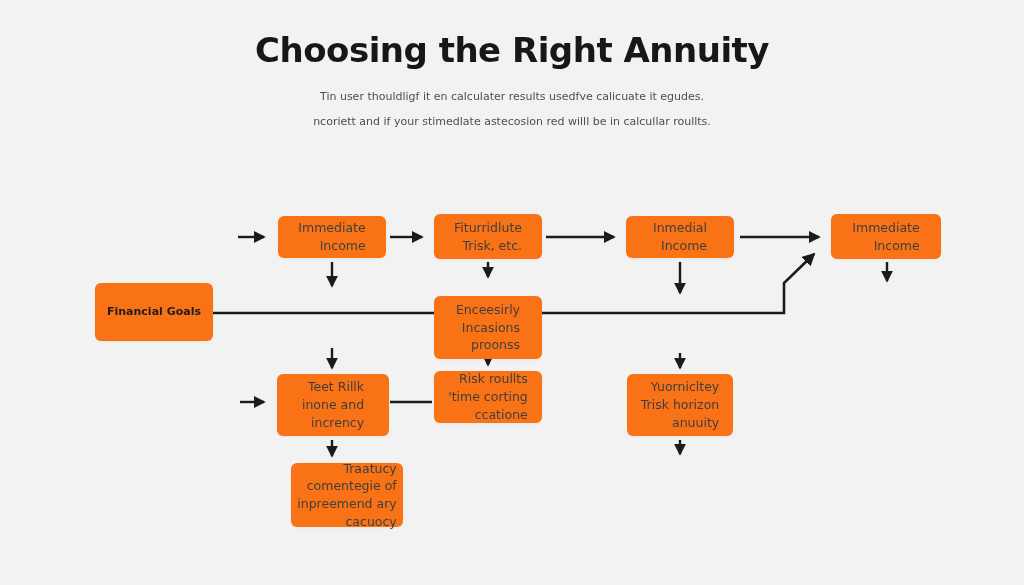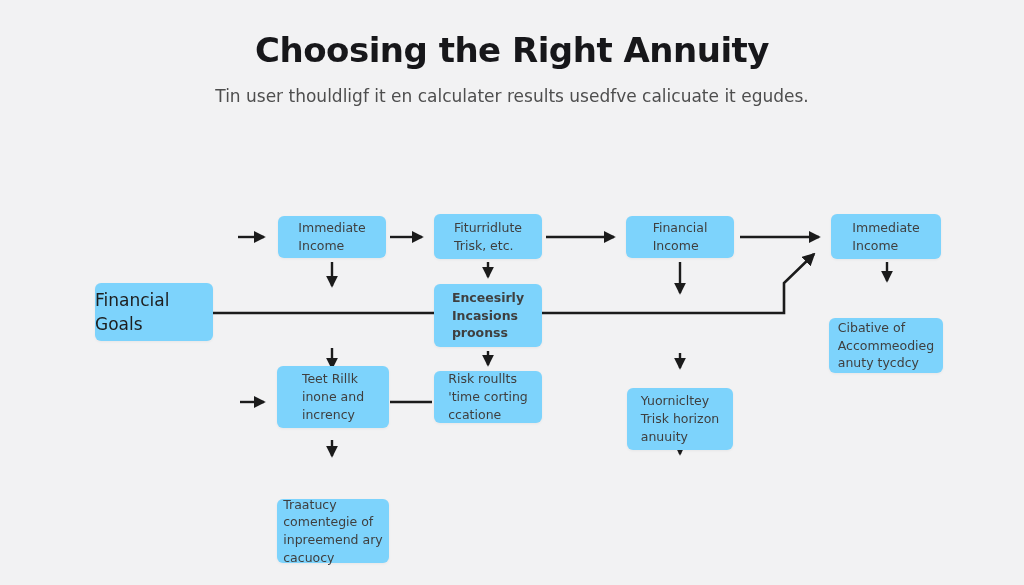--- a/index.html
+++ b/index.html
@@ -16,53 +16,54 @@
   .title{
     margin:0;
     font-size:34px;
     font-weight:800;
     letter-spacing:-0.5px;
     color:#17171a;
     font-family:"DejaVu Sans","Liberation Sans",sans-serif;
   }
   .subtitle{
     margin:14px 0 0 0;
-    font-size:17px;
+    font-size:11px;
     line-height:25px;
     color:#4e4e4e;
   }
   .subtitle div{margin:0;}
   .flow-svg{position:absolute;left:0;top:0;}
   .box{
     position:absolute;
-    background:#7dd3fc;
+    background:#f97316;
     border-radius:6px;
     box-shadow:0 1px 3px rgba(0,0,0,0.05);
     display:flex;align-items:center;justify-content:center;
-    text-align:left;
+    text-align:right;
     color:#3f3f3f;
     font-size:12.5px;
     line-height:1.42;
     white-space:pre-line;
   }
   .box--root{
-    font-size:17px;
-    font-weight:400;
+    font-size:11px;
+    font-weight:700;
     color:#1d1d1d;
   }
 </style>
 </head>
 <body>
 
 <div class="stage">
 
   <div class="header">
     <h1 class="title">Choosing the Right Annuity</h1>
     <div class="subtitle">
       <div>Tin user thouldligf it en calculater results usedfve calicuate it egudes.</div>
+      <div>ncoriett and if your stimedlate astecosion red willl be in calcullar roullts.</div>
     </div>
   </div>
 
   <svg class="flow-svg" width="1024" height="585" viewBox="0 0 1024 585">
     <defs>
       <marker id="ah" viewBox="0 0 10 10" refX="8.5" refY="5" markerWidth="5" markerHeight="5" orient="auto-start-reverse">
         <path d="M0,0 L10,5 L0,10 z" fill="#1b1b1b"></path>
       </marker>
     </defs>
     <g stroke="#1b1b1b" stroke-width="2.4" fill="none">
@@ -89,40 +90,37 @@
       <path stroke-width="2.6" d="M213 313 L784 313 L784 283 L814 254" marker-end="url(#ah)"></path>
     </g>
   </svg>
 
   <div class="box box--root" style="left:95px;top:283px;width:118px;height:58px;">Financial Goals</div>
 
   <div class="box" style="left:278px;top:216px;width:108px;height:42px;">Immediate
 Income</div>
   <div class="box" style="left:434px;top:214px;width:108px;height:45px;">Fiturridlute
 Trisk, etc.</div>
-  <div class="box" style="left:626px;top:216px;width:108px;height:42px;">Financial
+  <div class="box" style="left:626px;top:216px;width:108px;height:42px;">Inmedial
 Income</div>
   <div class="box" style="left:831px;top:214px;width:110px;height:45px;">Immediate
 Income</div>
 
-  <div class="box" style="left:434px;top:284px;width:108px;height:63px;font-weight:bold;">Enceesirly
+  <div class="box" style="left:434px;top:296px;width:108px;height:63px;">Enceesirly
 Incasions
 proonss</div>
-  <div class="box" style="left:829px;top:318px;width:114px;height:55px;">Cibative of
-Accommeodieg
-anuty tycdcy</div>
 
-  <div class="box" style="left:277px;top:366px;width:112px;height:62px;">Teet Rillk
+  <div class="box" style="left:277px;top:374px;width:112px;height:62px;">Teet Rillk
 inone and
 incrency</div>
   <div class="box" style="left:434px;top:371px;width:108px;height:52px;">Risk roullts
 'time corting
 ccatione</div>
-  <div class="box" style="left:627px;top:388px;width:106px;height:62px;">Yuornicltey
+  <div class="box" style="left:627px;top:374px;width:106px;height:62px;">Yuornicltey
 Trisk horizon
 anuuity</div>
 
-  <div class="box" style="left:277px;top:463px;width:112px;height:64px;margin-top:36px;">Traatucy
+  <div class="box" style="left:291px;top:463px;width:112px;height:64px;">Traatucy
 comentegie of
 inpreemend ary
 cacuocy</div>
 
 </div>
 
 </body></html>

